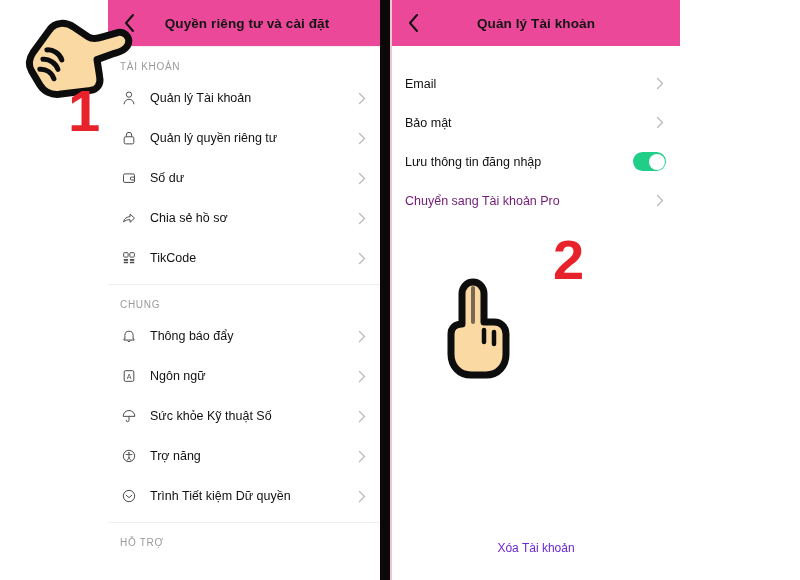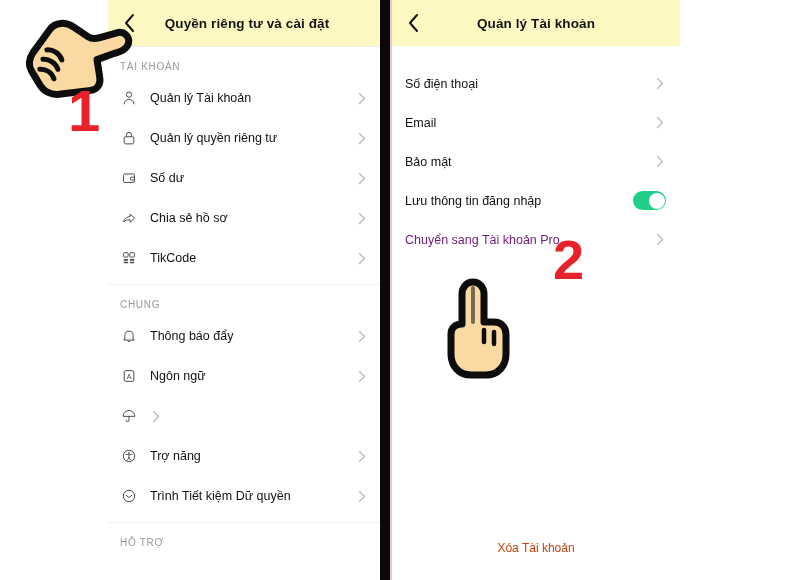--- a/index.html
+++ b/index.html
@@ -56,21 +56,21 @@
     background: #f4f3f3;
     border-radius: 2px;
   }
 
   
   .navbar {
     position: relative;
     height: 46px;
     display: flex;
     align-items: center;
-    background: #fef9c3;
+    background: #ec4899;
   }
   .back-btn {
     position: absolute;
     left: 8px; top: 50%;
     transform: translateY(-50%);
     width: 26px; height: 26px;
     display: flex; align-items: center; justify-content: center;
     cursor: pointer;
   }
   .nav-title {
@@ -153,21 +153,21 @@
 
   
   .delete-wrap {
     position: absolute;
     left: 0; right: 0;
     top: 538px;
     text-align: center;
   }
   .delete-link {
     font-size: 12px;
-    color: #c2410c;
+    color: #6d28d9;
     cursor: pointer;
   }
 
   
   .marker-num {
     position: absolute;
     font-family: "Liberation Sans", sans-serif;
     font-weight: bold;
     color: #e8222a;
     line-height: 1;
@@ -325,20 +325,21 @@
       </span>
     </div>
 
     <div class="row">
       <span class="ico">
         <svg width="16" height="16" viewBox="0 0 18 18">
           <path d="M2.4 9.4a6.6 6.6 0 0 1 13.2 0z" fill="none" stroke="#4a4a4a" stroke-width="1.1" stroke-linejoin="round"></path>
           <path d="M9 9.4v4.4a1.6 1.6 0 0 1-3.2 0" fill="none" stroke="#4a4a4a" stroke-width="1.1" stroke-linecap="round"></path>
         </svg>
       </span>
+      <span class="label">Sức khỏe Kỹ thuật Số</span>
       <span class="chev">
         <svg width="8" height="13" viewBox="0 0 8 13">
           <polyline points="1.5,1.5 6.5,6.5 1.5,11.5" fill="none" stroke="#b9b9b9" stroke-width="1.3" stroke-linecap="round" stroke-linejoin="round"></polyline>
         </svg>
       </span>
     </div>
 
     <div class="row">
       <span class="ico">
         <svg width="16" height="16" viewBox="0 0 18 18">
@@ -384,28 +385,20 @@
           <svg width="13" height="20" viewBox="0 0 13 20">
             <polyline points="10,2 3,10 10,18" fill="none" stroke="#111" stroke-width="2" stroke-linecap="round" stroke-linejoin="round"></polyline>
           </svg>
         </span>
       </div>
       <div class="nav-title">Quản lý Tài khoản</div>
     </div>
 
     <div style="height:18px"></div>
 
-    <div class="row">
-      <span class="label">Số điện thoại</span>
-      <span class="chev">
-        <svg width="8" height="13" viewBox="0 0 8 13">
-          <polyline points="1.5,1.5 6.5,6.5 1.5,11.5" fill="none" stroke="#b9b9b9" stroke-width="1.3" stroke-linecap="round" stroke-linejoin="round"></polyline>
-        </svg>
-      </span>
-    </div>
 
     <div class="row">
       <span class="label">Email</span>
       <span class="chev">
         <svg width="8" height="13" viewBox="0 0 8 13">
           <polyline points="1.5,1.5 6.5,6.5 1.5,11.5" fill="none" stroke="#b9b9b9" stroke-width="1.3" stroke-linecap="round" stroke-linejoin="round"></polyline>
         </svg>
       </span>
     </div>
 

